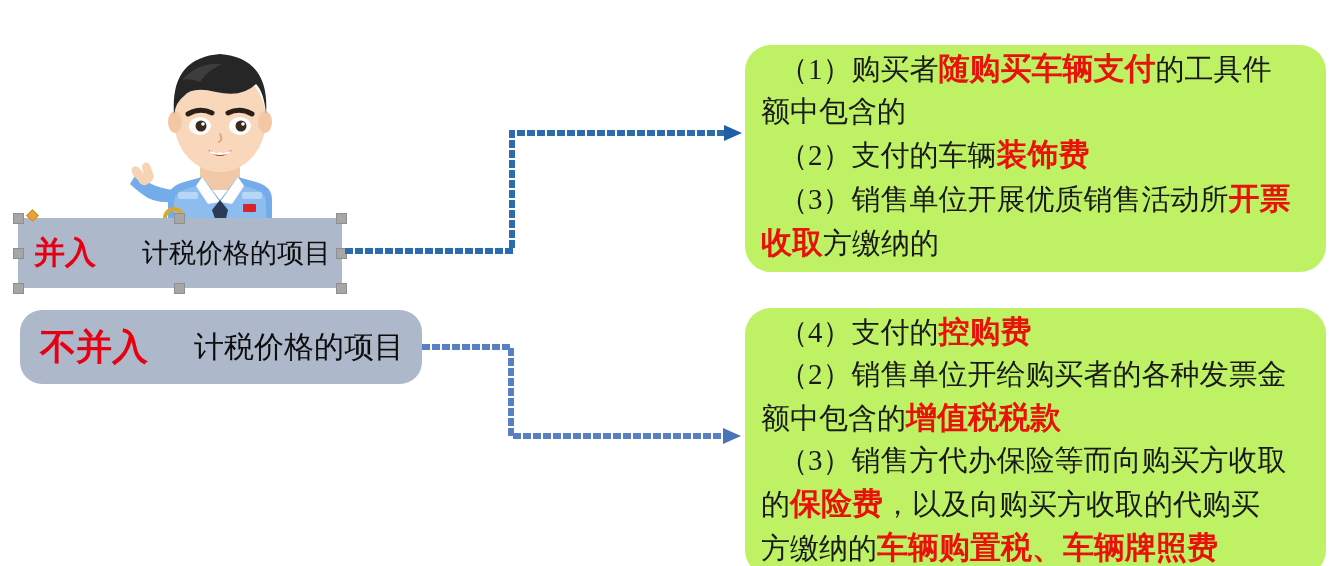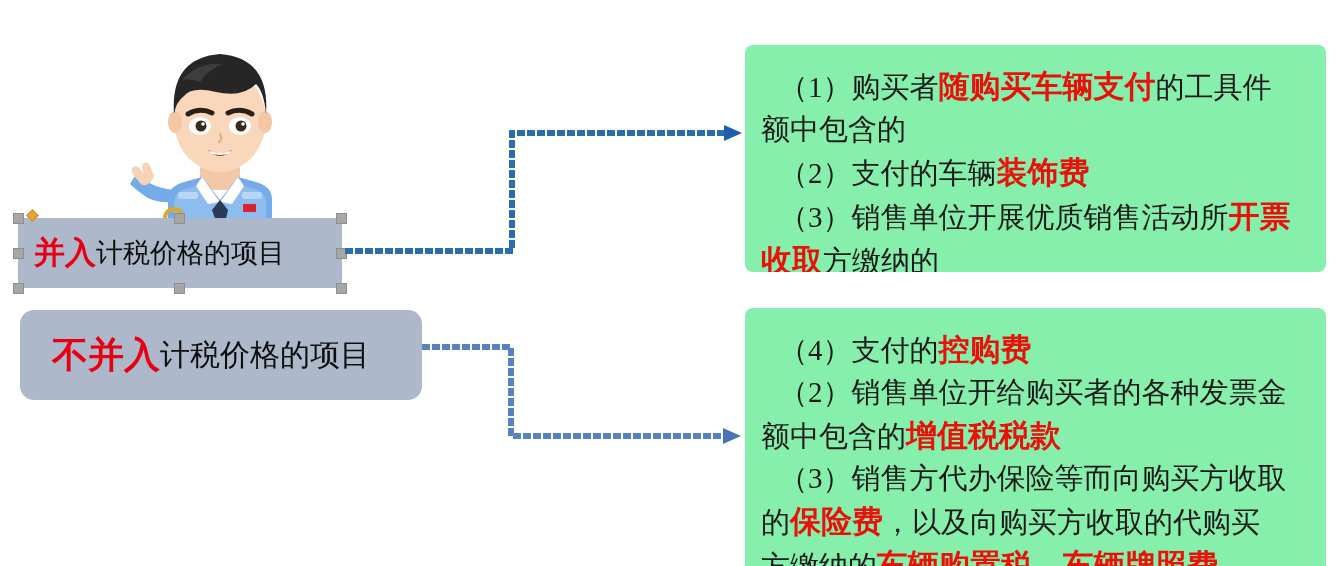--- a/index.html
+++ b/index.html
@@ -21,37 +21,38 @@
   
   .label-shape {
     position: absolute;
     box-sizing: border-box;
     background: #adb9ca;
     display: flex;
     align-items: center;
     white-space: nowrap;
     color: #0d0d0d;
     font-family: "Liberation Serif", "DejaVu Serif", serif;
+    gap: 46px;
   }
   #shape-include {
     left: 18px;
     top: 218px;
     width: 324px;
     height: 70px;
     border-radius: 3px;
     padding-left: 16px;
     font-size: 27px;
   }
   #shape-exclude {
     left: 20px;
     top: 310px;
     width: 402px;
-    height: 90px;
-    border-radius: 14px;
-    padding-left: 32px;
+    height: 74px;
+    border-radius: 22px;
+    padding-left: 20px;
     font-size: 30px;
   }
   .hl-red {
     color: #e60012;
     font-weight: bold;
   }
   #shape-include .hl-red { font-size: 31px; }
   #shape-exclude .hl-red { font-size: 36px; }
 
   
@@ -70,27 +71,27 @@
     background: #e8a33d;
     border: 1px solid #d08a20;
     box-sizing: border-box;
     transform: rotate(45deg);
   }
 
   
   .green-box {
     position: absolute;
     box-sizing: border-box;
-    background: #86efac;
-    border-radius: 8px;
+    background: #bef264;
+    border-radius: 26px;
     color: #1a1a1a;
     font-family: "Liberation Serif", "DejaVu Serif", serif;
     font-size: 29px;
     line-height: 1.43;
-    padding: 20px 12px 10px 16px;
+    padding: 2px 12px 10px 16px;
     overflow: hidden;
   }
   #green-box-include {
     left: 745px;
     top: 45px;
     width: 581px;
     height: 227px;
   }
   #green-box-exclude {
     left: 745px;

